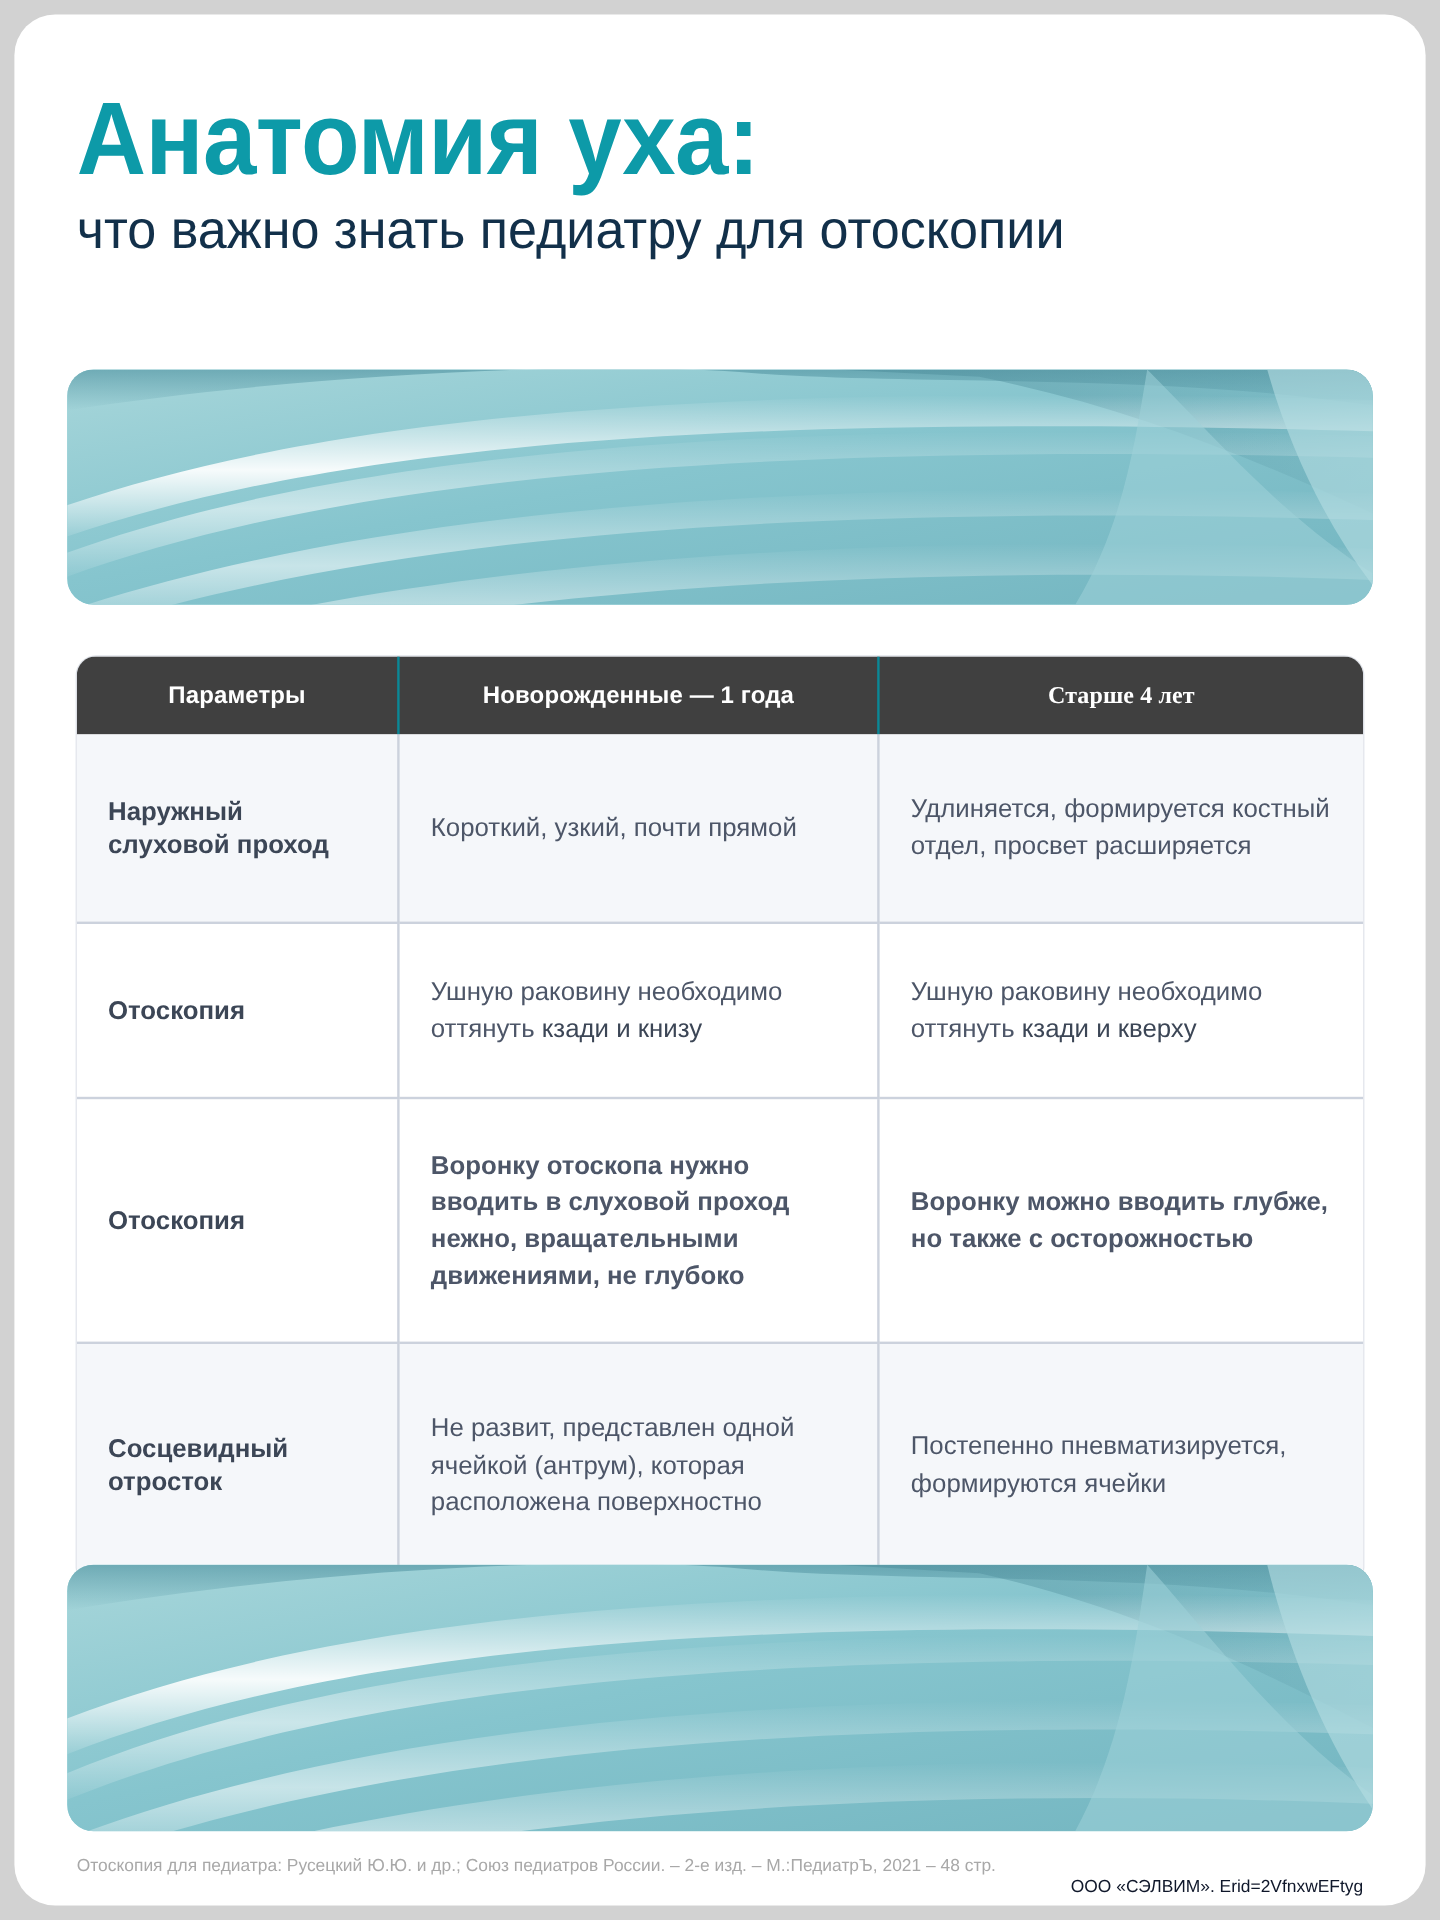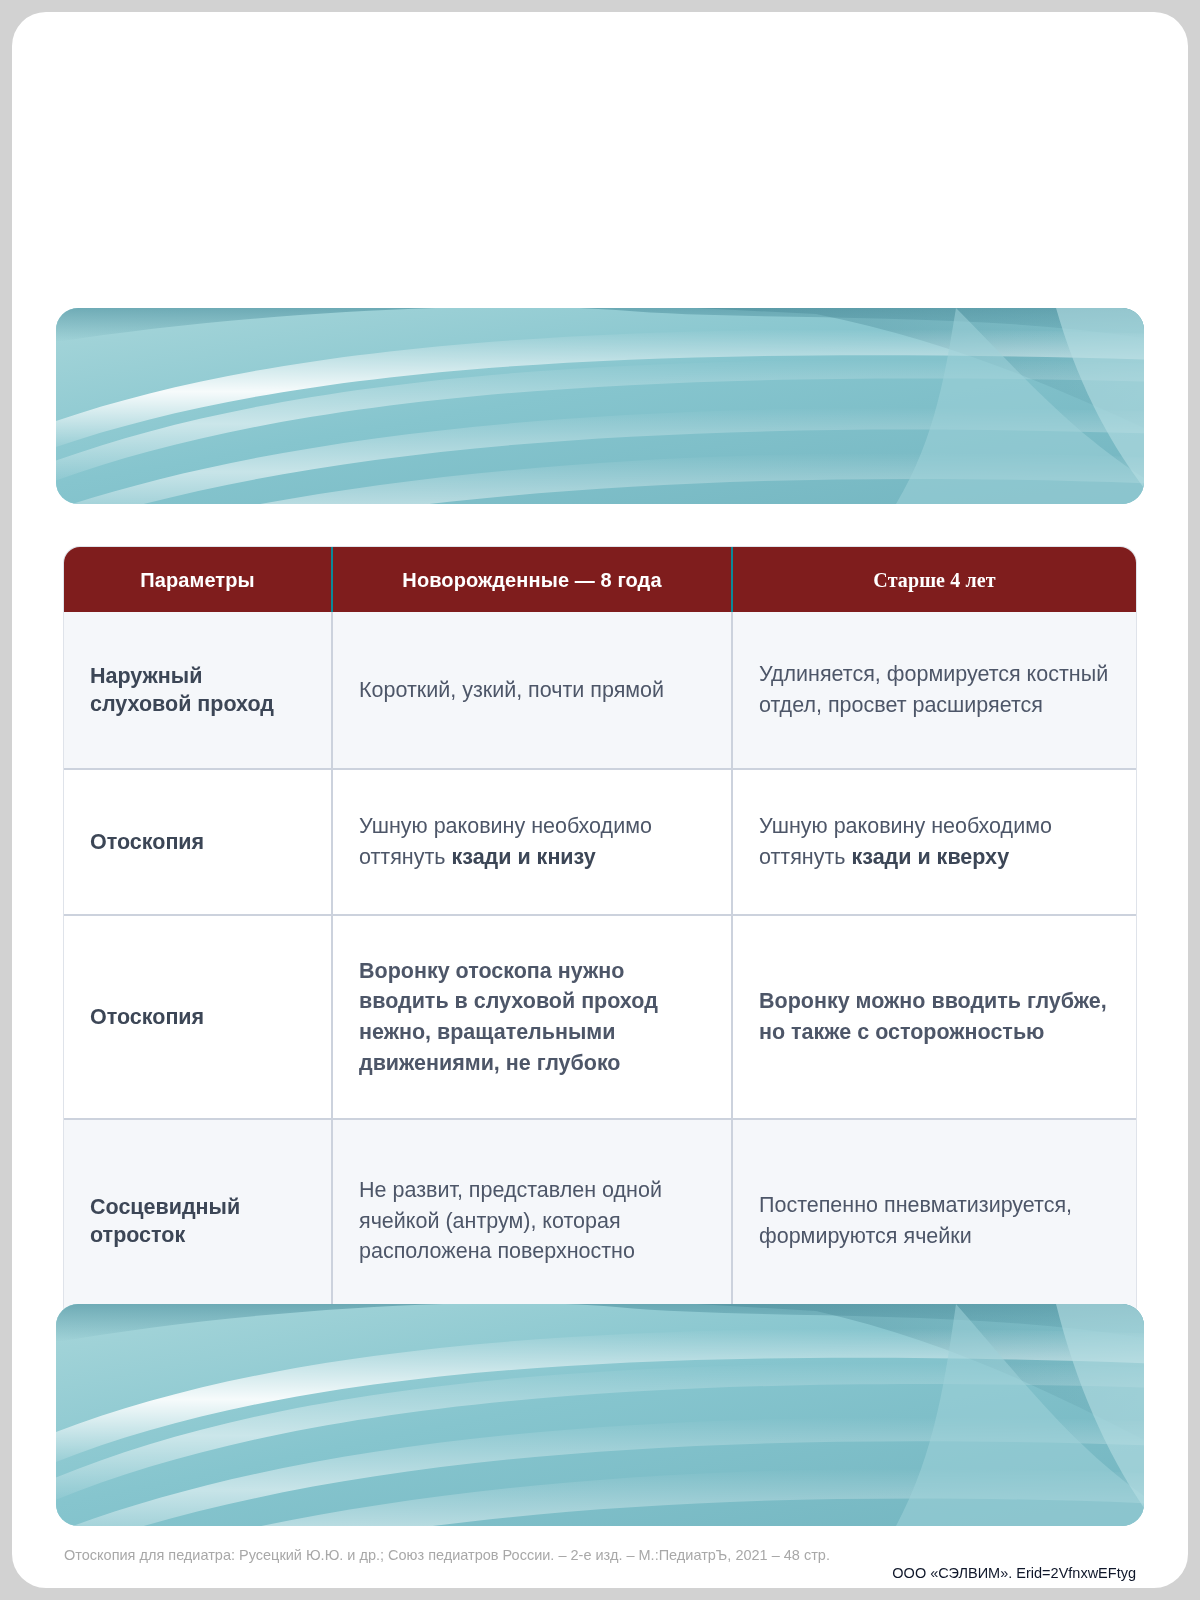--- a/index.html
+++ b/index.html
@@ -79,21 +79,21 @@
   table.cmp {
     width: 100%;
     border-collapse: collapse;
     table-layout: fixed;
   }
   table.cmp col.c1 { width: 268px; }
   table.cmp col.c2 { width: 400px; }
   table.cmp col.c3 { width: 404px; }
 
   thead th {
-    background: #7f1d1d;
+    background: #404040;
     color: #ffffff;
     font-size: 20px;
     font-weight: bold;
     text-align: center;
     padding: 22px 10px 20px 10px;
     border-right: 2px solid #0a8897;
     vertical-align: middle;
     letter-spacing: 0.1px;
   }
   thead th:last-child { border-right: none; font-family: Liberation Serif, serif; }
@@ -113,21 +113,21 @@
   tbody tr.alt td { background: #f5f7fa; }
   tbody tr.plain td { background: #ffffff; }
 
   td.param {
     font-weight: bold;
     color: #3c4656;
     font-size: 21.5px;
     line-height: 1.32;
     margin-top: 44px;
   }
-  td b { color: #3c4656; font-weight: bold; }
+  td b { color: #3c4656; font-weight: normal; }
 
   .r1 td { height: 112px; }
   .r2 td { height: 100px; }
   .r3 td { height: 134px; }
   .r4 td { height: 158px; font-weight: bold; }
   .r5 td { height: 158px; }
 
   
   .footer {
     position: absolute;
@@ -152,20 +152,24 @@
     font-size: 14.5px;
     color: #0f172a;
     white-space: nowrap;
   }
 </style>
 </head>
 <body>
 
 <div class="card">
 
+  <div class="header">
+    <h1 class="title">Анатомия уха:</h1>
+    <h2 class="subtitle">что важно знать педиатру для отоскопии</h2>
+  </div>
 
   <div class="banner banner-top">
     <svg viewBox="0 0 1088 196" preserveAspectRatio="none">
       <defs>
         <linearGradient id="bgA" x1="0" y1="0" x2="1" y2="1">
           <stop offset="0" stop-color="#a7d6da"></stop>
           <stop offset="0.45" stop-color="#86c5ce"></stop>
           <stop offset="1" stop-color="#73b5c0"></stop>
         </linearGradient>
         <linearGradient id="shA" x1="0" y1="0" x2="0" y2="1">
@@ -202,21 +206,21 @@
   <div class="table-wrap">
     <table class="cmp">
       <colgroup>
           <col class="c1">
           <col class="c2">
           <col class="c3">
         </colgroup>
       <thead>
         <tr>
           <th>Параметры</th>
-          <th>Новорожденные — 8 года</th>
+          <th>Новорожденные — 1 года</th>
           <th>Старше 4 лет</th>
         </tr>
       </thead>
       <tbody>
         <tr class="alt r1">
           <td class="param">Наружный слуховой проход</td>
           <td>Короткий, узкий, почти прямой</td>
           <td>Удлиняется, формируется костный отдел, просвет расширяется</td>
         </tr>
         <tr class="plain r2">

